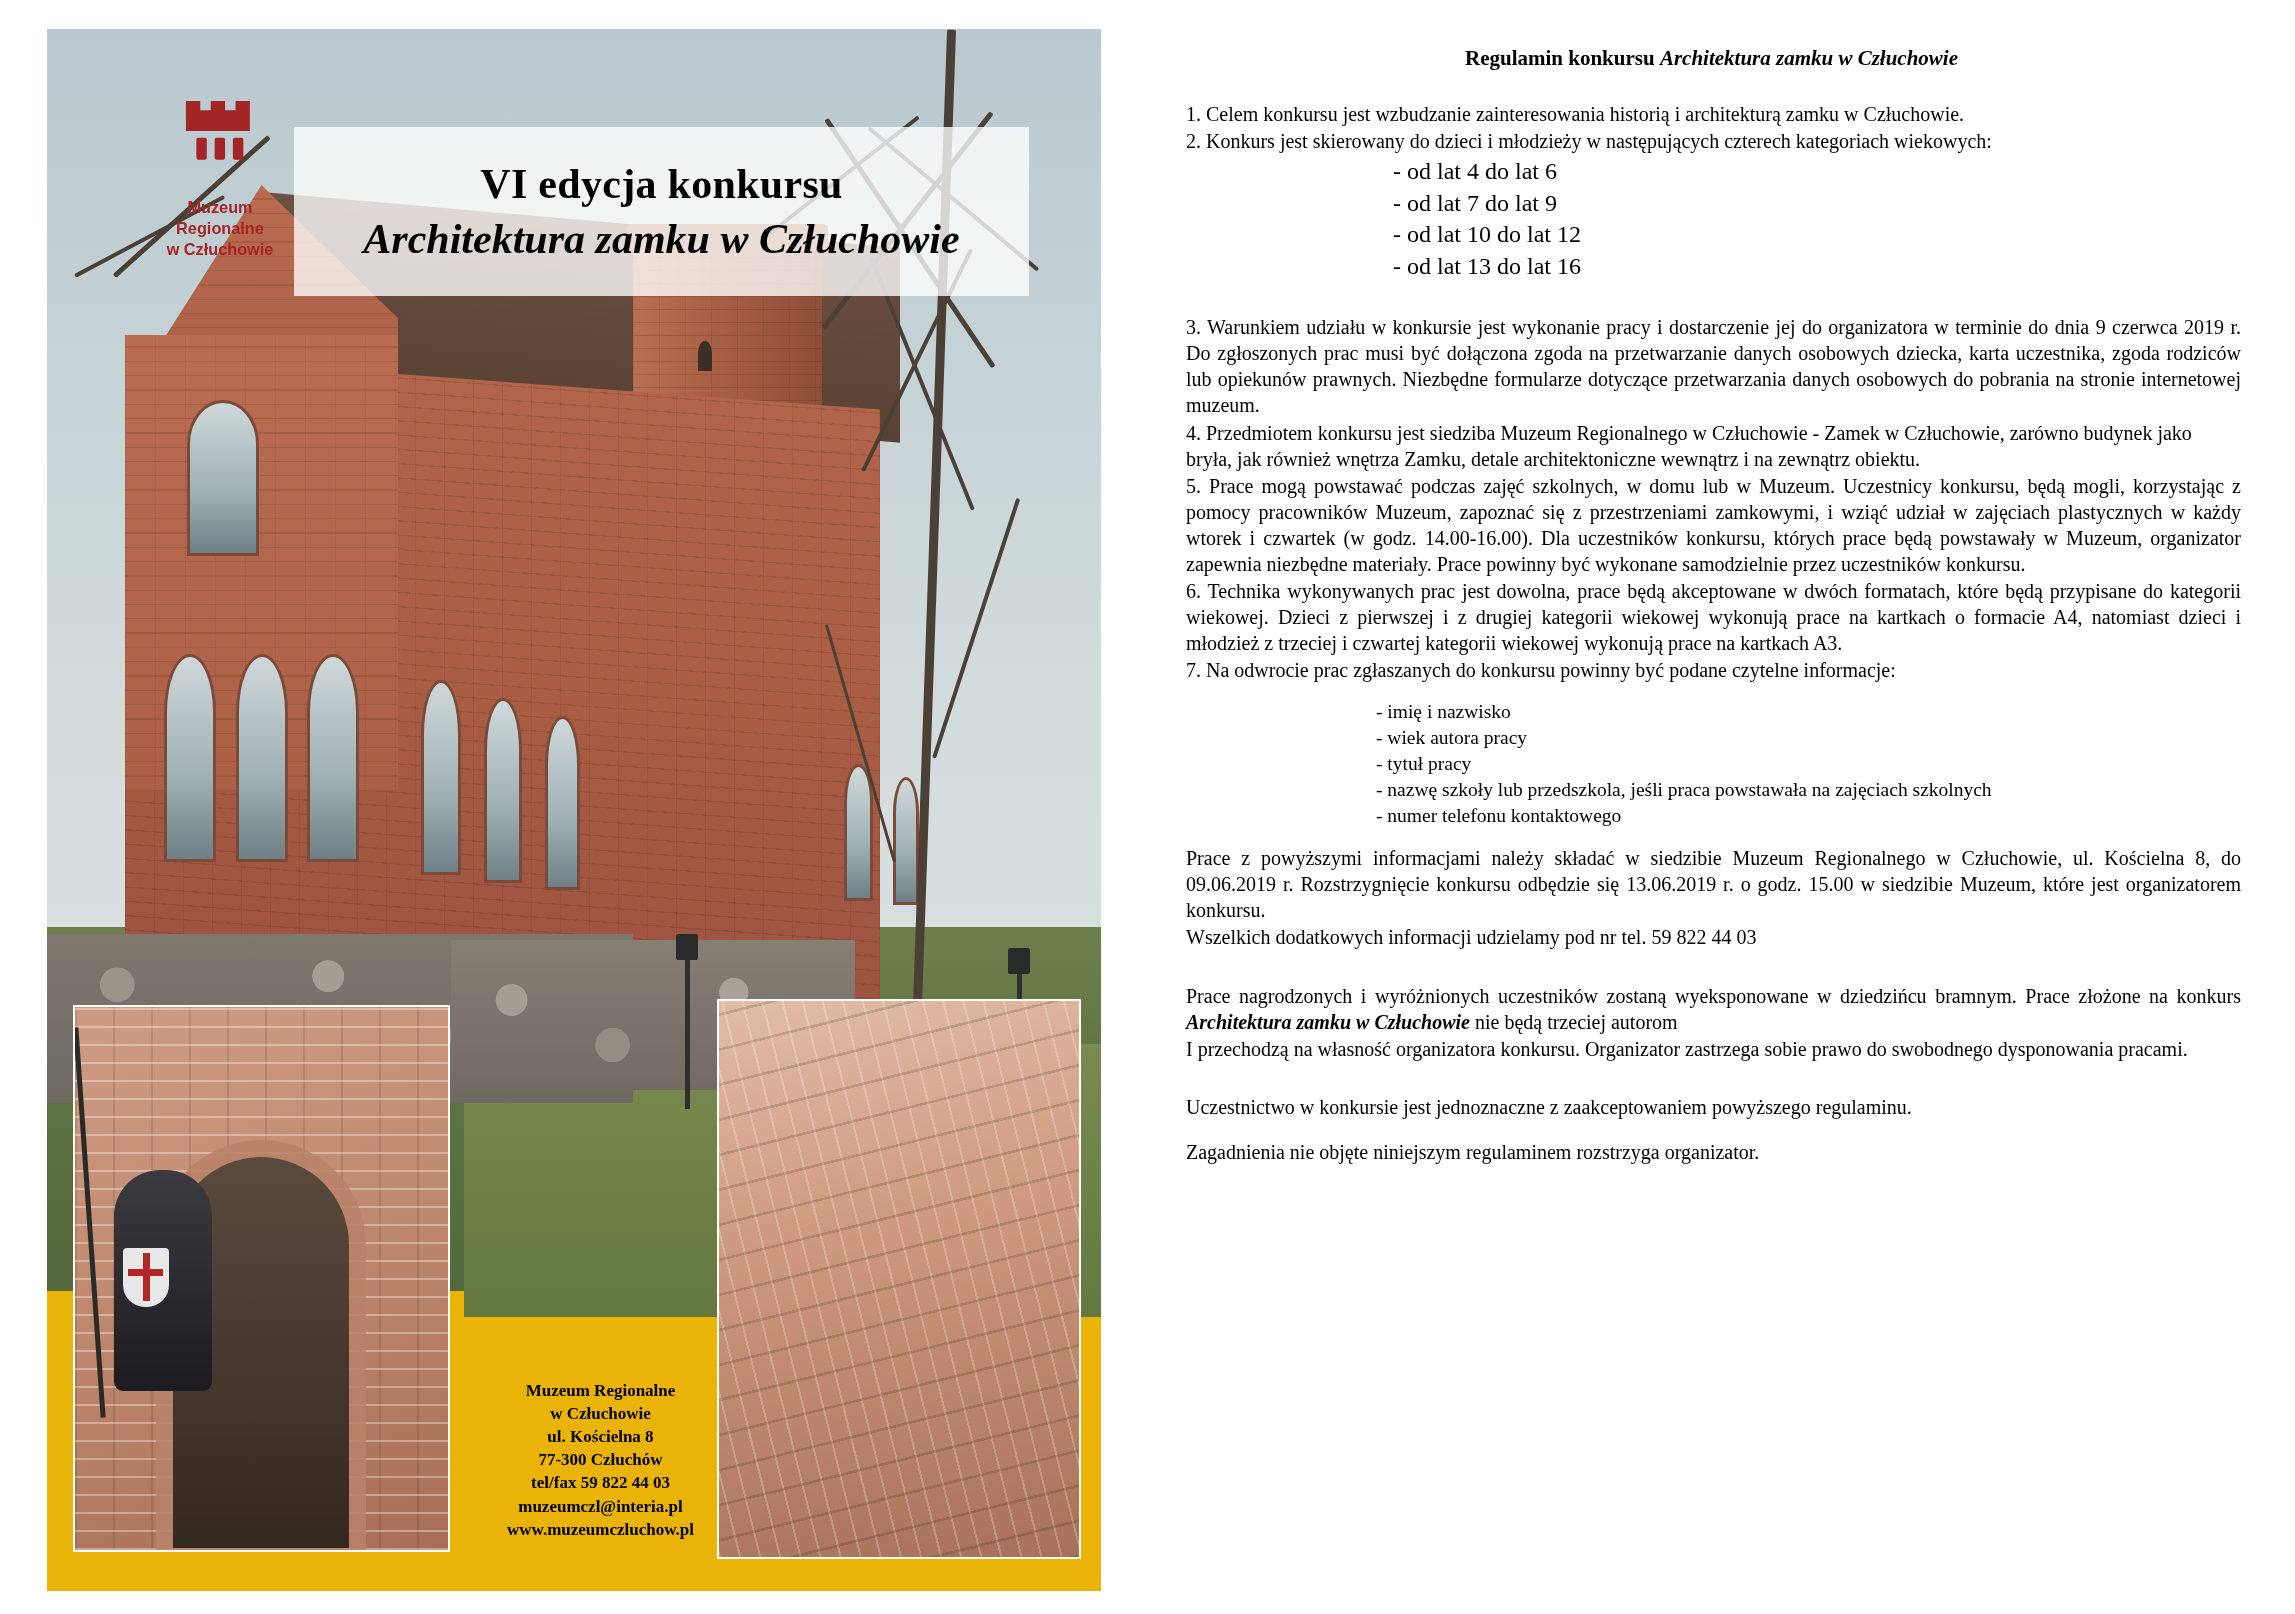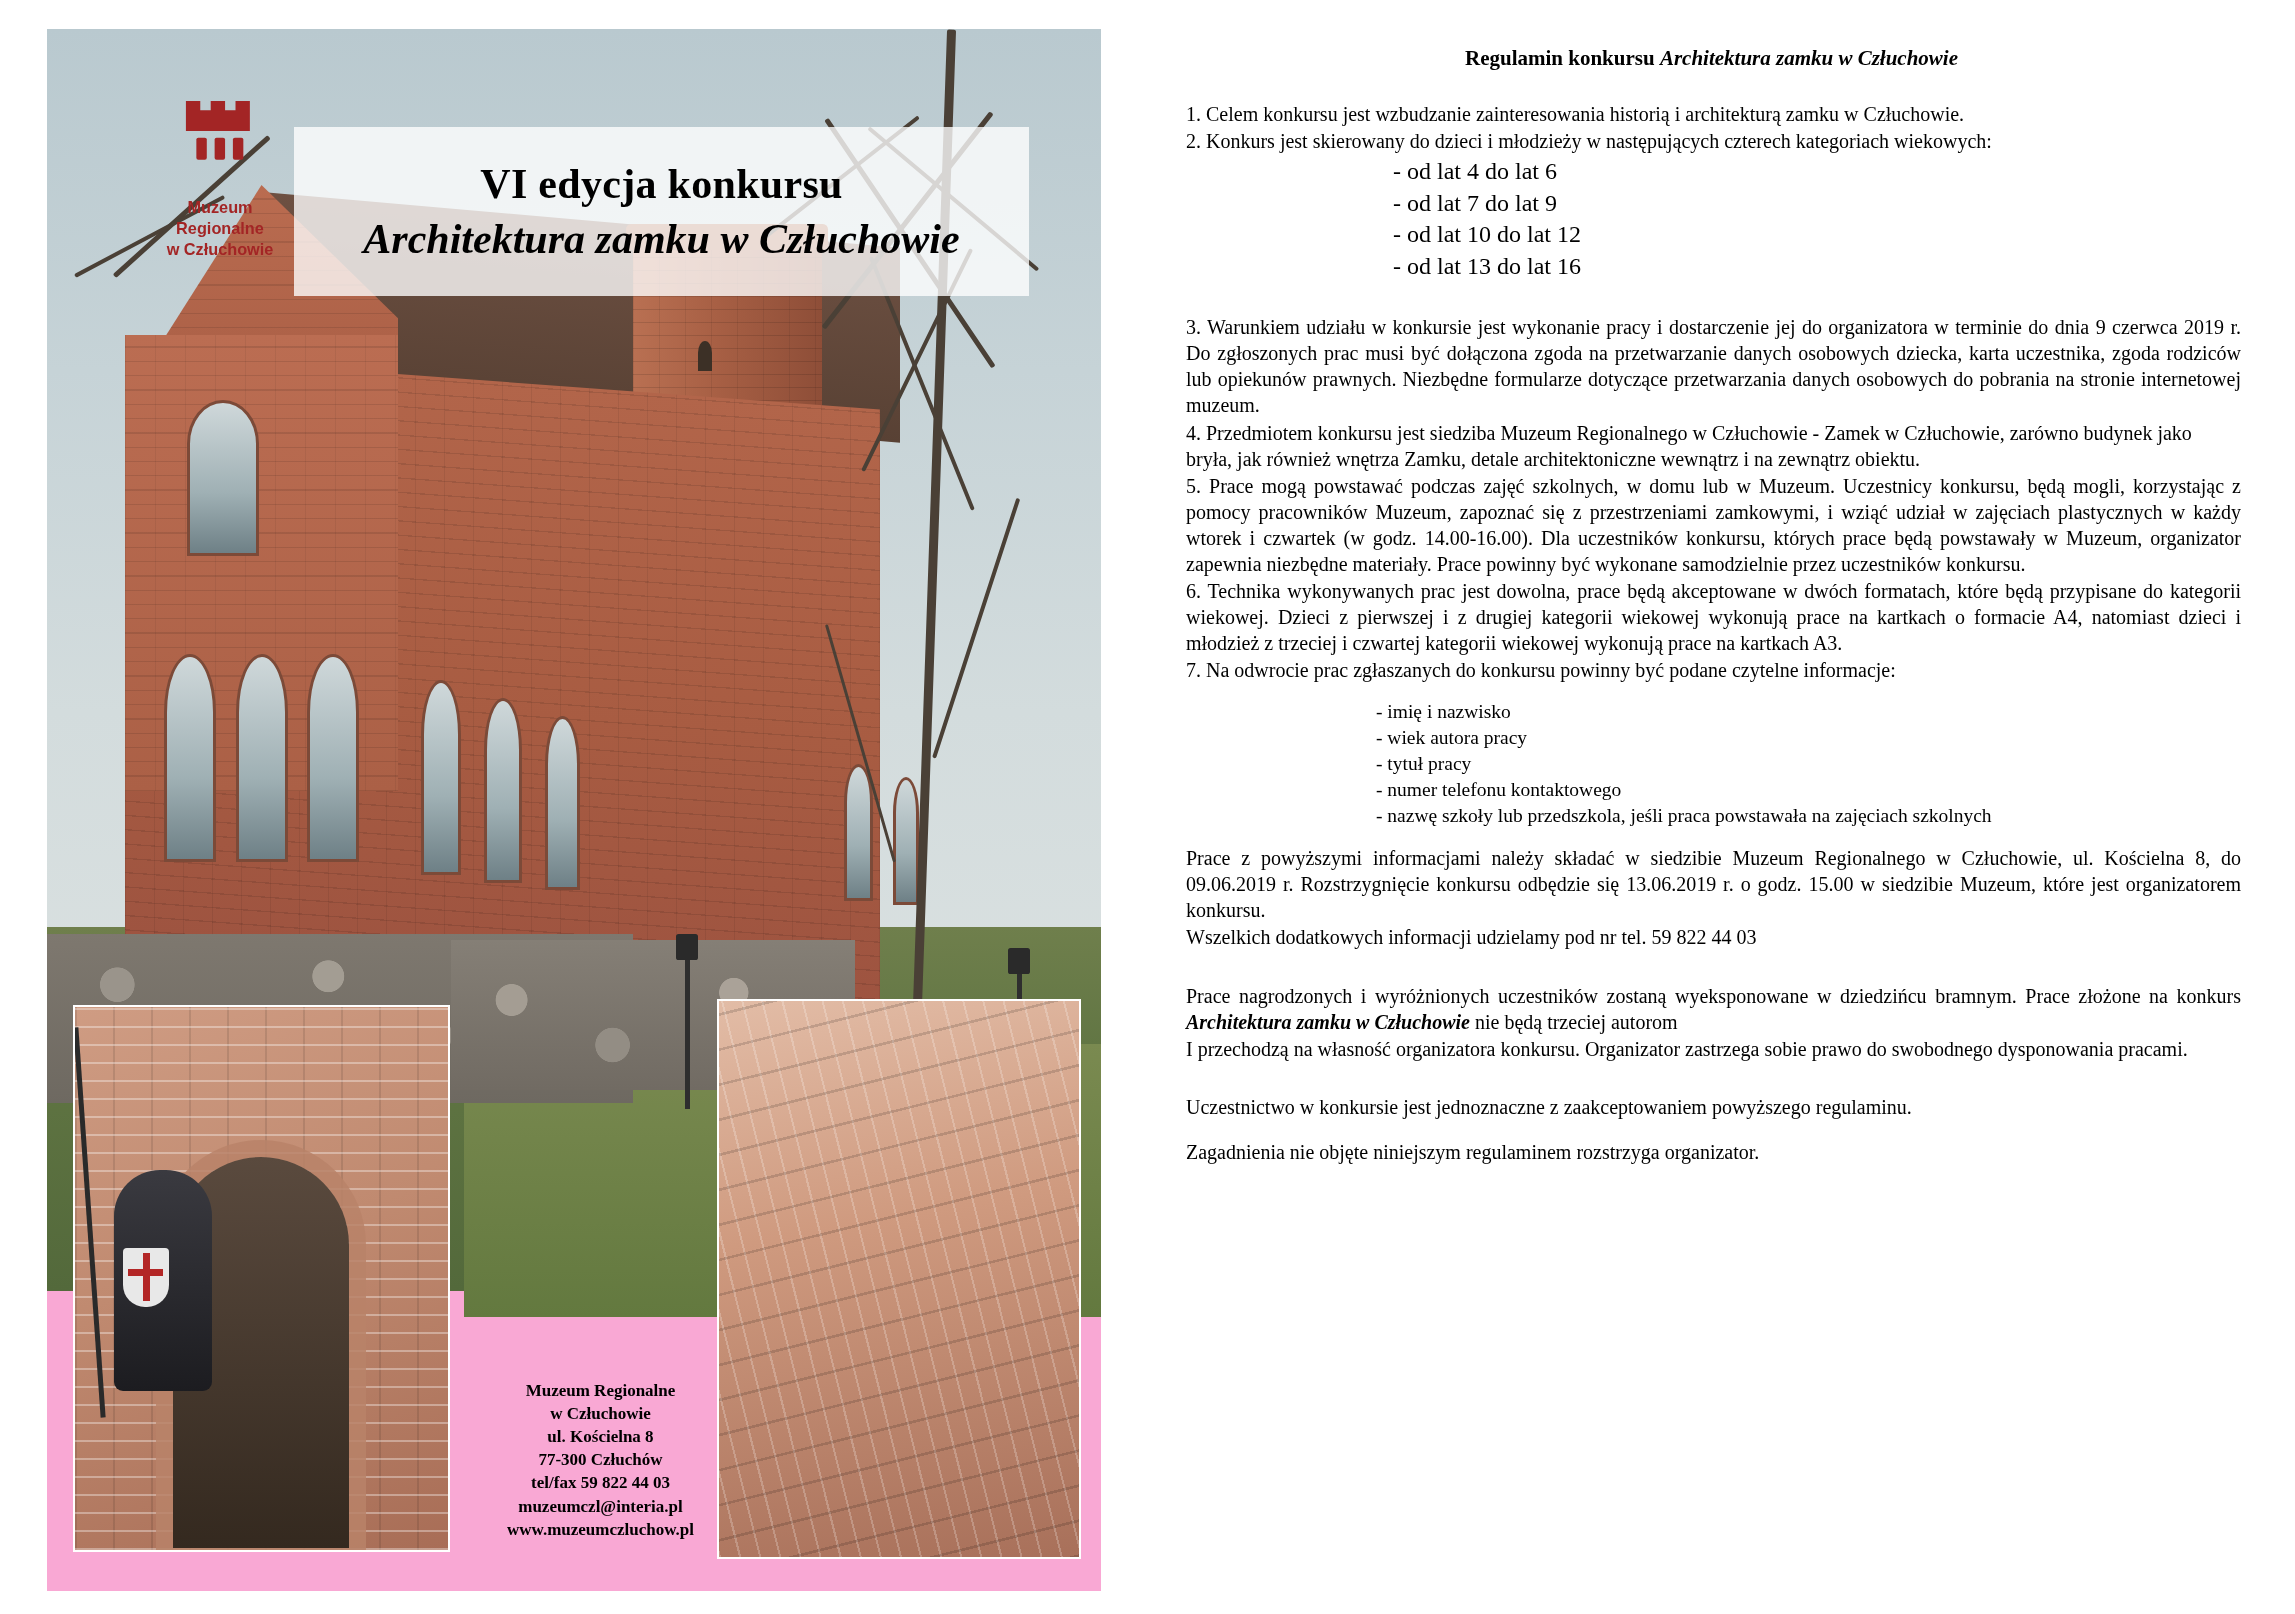--- a/index.html
+++ b/index.html
@@ -12,21 +12,21 @@
     font-family: "Liberation Serif", serif;
     overflow: hidden;
     position: relative;
   }
 
   
   #poster {
     position: absolute;
     left: 47px; top: 29px;
     width: 1054px; height: 1562px;
-    background: #f9a8d4;
+    background: #eab308;
     overflow: hidden;
   }
 
   
   #sky {
     position: absolute; left: 0; top: 0; width: 100%; height: 976px;
     background: linear-gradient(180deg,#b9c9cf 0%, #c6d3d7 35%, #d3dcdd 70%, #d9e0e0 100%);
   }
 
   
@@ -385,22 +385,22 @@
   <p class="para">3.  Warunkiem  udziału  w  konkursie  jest  wykonanie  pracy  i  dostarczenie  jej  do  organizatora  w terminie  do  dnia  9  czerwca  2019  r.  Do  zgłoszonych  prac  musi  być  dołączona  zgoda  na przetwarzanie  danych  osobowych  dziecka,  karta  uczestnika,  zgoda  rodziców  lub  opiekunów prawnych.  Niezbędne  formularze  dotyczące  przetwarzania  danych  osobowych  do  pobrania  na stronie internetowej muzeum.</p>
   <p class="para nojust">4. Przedmiotem konkursu jest  siedziba Muzeum Regionalnego w Człuchowie - Zamek w Człuchowie, zarówno budynek jako bryła, jak również wnętrza Zamku, detale architektoniczne wewnątrz i na zewnątrz obiektu.</p>
   <p class="para">5. Prace mogą powstawać podczas zajęć szkolnych, w domu lub w Muzeum. Uczestnicy konkursu, będą  mogli,  korzystając  z  pomocy  pracowników  Muzeum,  zapoznać  się  z  przestrzeniami zamkowymi, i wziąć udział w zajęciach plastycznych w każdy wtorek i czwartek (w godz. 14.00-16.00).  Dla  uczestników  konkursu,  których  prace  będą  powstawały  w  Muzeum,  organizator zapewnia  niezbędne  materiały.  Prace  powinny  być  wykonane  samodzielnie  przez  uczestników konkursu.</p>
   <p class="para">6. Technika wykonywanych prac jest dowolna, prace będą akceptowane w dwóch formatach, które będą  przypisane  do  kategorii  wiekowej.  Dzieci  z  pierwszej  i  z  drugiej  kategorii  wiekowej wykonują prace na kartkach o formacie A4, natomiast dzieci i młodzież z trzeciej i czwartej kategorii wiekowej wykonują prace na kartkach A3.</p>
   <p class="para nojust">7. Na odwrocie prac zgłaszanych do konkursu powinny być podane czytelne informacje:</p>
 
   <div class="indent-list2">
     <div>- imię i nazwisko</div>
     <div>- wiek autora pracy</div>
     <div>- tytuł pracy</div>
+    <div>- nazwę szkoły lub przedszkola, jeśli praca powstawała na zajęciach szkolnych</div>
     <div>- numer telefonu kontaktowego</div>
-    <div>- nazwę szkoły lub przedszkola, jeśli praca powstawała na zajęciach szkolnych</div>
   </div>
 
   <p class="para">Prace z powyższymi informacjami należy składać w siedzibie Muzeum Regionalnego w  Człuchowie,  ul.  Kościelna  8,  do  09.06.2019  r.  Rozstrzygnięcie  konkursu  odbędzie  się 13.06.2019 r. o godz. 15.00 w siedzibie Muzeum, które jest organizatorem konkursu.</p>
   <p class="para nojust">Wszelkich dodatkowych informacji udzielamy pod nr tel. 59 822 44 03</p>
 
   <div class="gap-md"></div>
 
   <p class="para"><span>Prace  nagrodzonych  i  wyróżnionych  uczestników  zostaną  wyeksponowane  w  dziedzińcu bramnym. Prace złożone na konkurs </span><span class="bolditalic">Architektura zamku w Człuchowie</span><span> nie będą trzeciej autorom</span></p>
 
   <p class="para nojust">I przechodzą na własność organizatora konkursu. Organizator zastrzega sobie prawo do swobodnego dysponowania pracami.</p>

